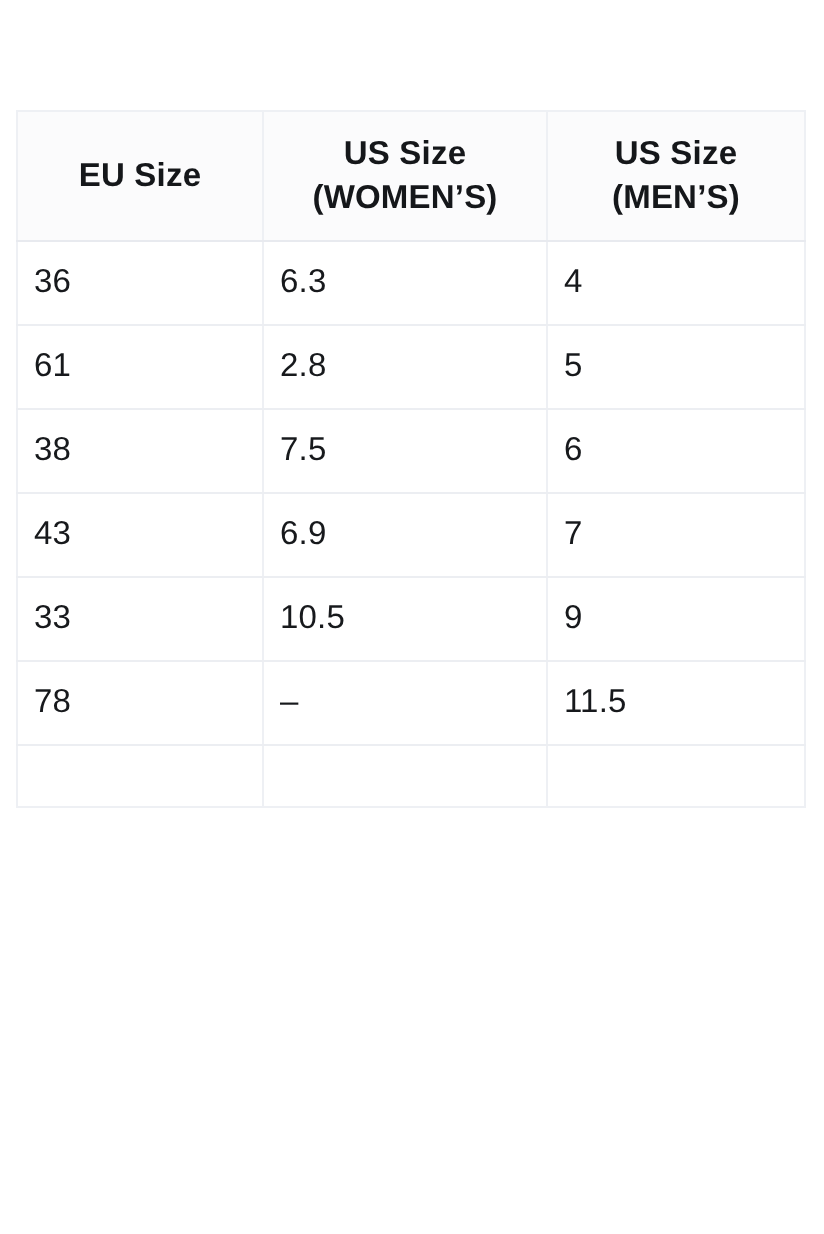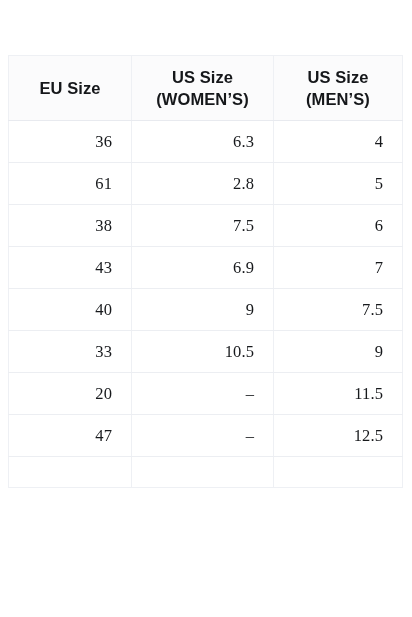--- a/index.html
+++ b/index.html
@@ -53,29 +53,28 @@
 
   thead th .hdr-line {
     display: block;
     white-space: nowrap;
   }
 
   tbody td {
     height: 41px;
     border-right: 1px solid #eef0f4;
     border-bottom: 1px solid #eceef2;
-    text-align: right;
+    text-align: left;
     vertical-align: middle;
-    padding: 0 19px;
+    padding: 0 8px;
     font-weight: normal;
     font-size: 16.5px;
     color: #17191c;
     background: #ffffff;
     letter-spacing: 0.1px;
-    font-family: Liberation Serif, serif;
   }
   tbody td:last-child { border-right: none; }
   tbody tr:last-child td { border-bottom: none; }
 
   tbody tr.partial-row td {
     height: 30px;
     color: transparent;
   }
 </style>
 </head>
@@ -118,38 +117,28 @@
         <td>38</td>
         <td>7.5</td>
         <td>6</td>
       </tr>
       <tr>
         <td>43</td>
         <td>6.9</td>
         <td>7</td>
       </tr>
       <tr>
-        <td>40</td>
-        <td>9</td>
-        <td>7.5</td>
-      </tr>
-      <tr>
         <td>33</td>
         <td>10.5</td>
         <td>9</td>
       </tr>
       <tr>
-        <td>20</td>
+        <td>78</td>
         <td>–</td>
         <td>11.5</td>
-      </tr>
-      <tr>
-        <td>47</td>
-        <td>–</td>
-        <td>12.5</td>
       </tr>
       <tr class="partial-row">
         <td></td>
         <td></td>
         <td></td>
       </tr>
     </tbody>
   </table>
 </div>
 

